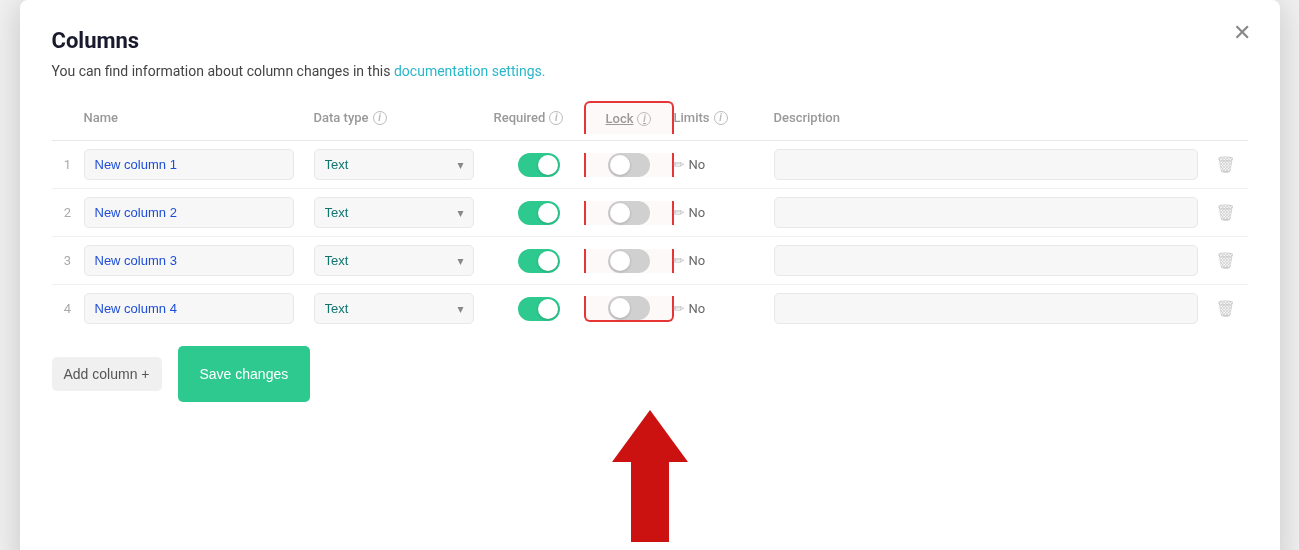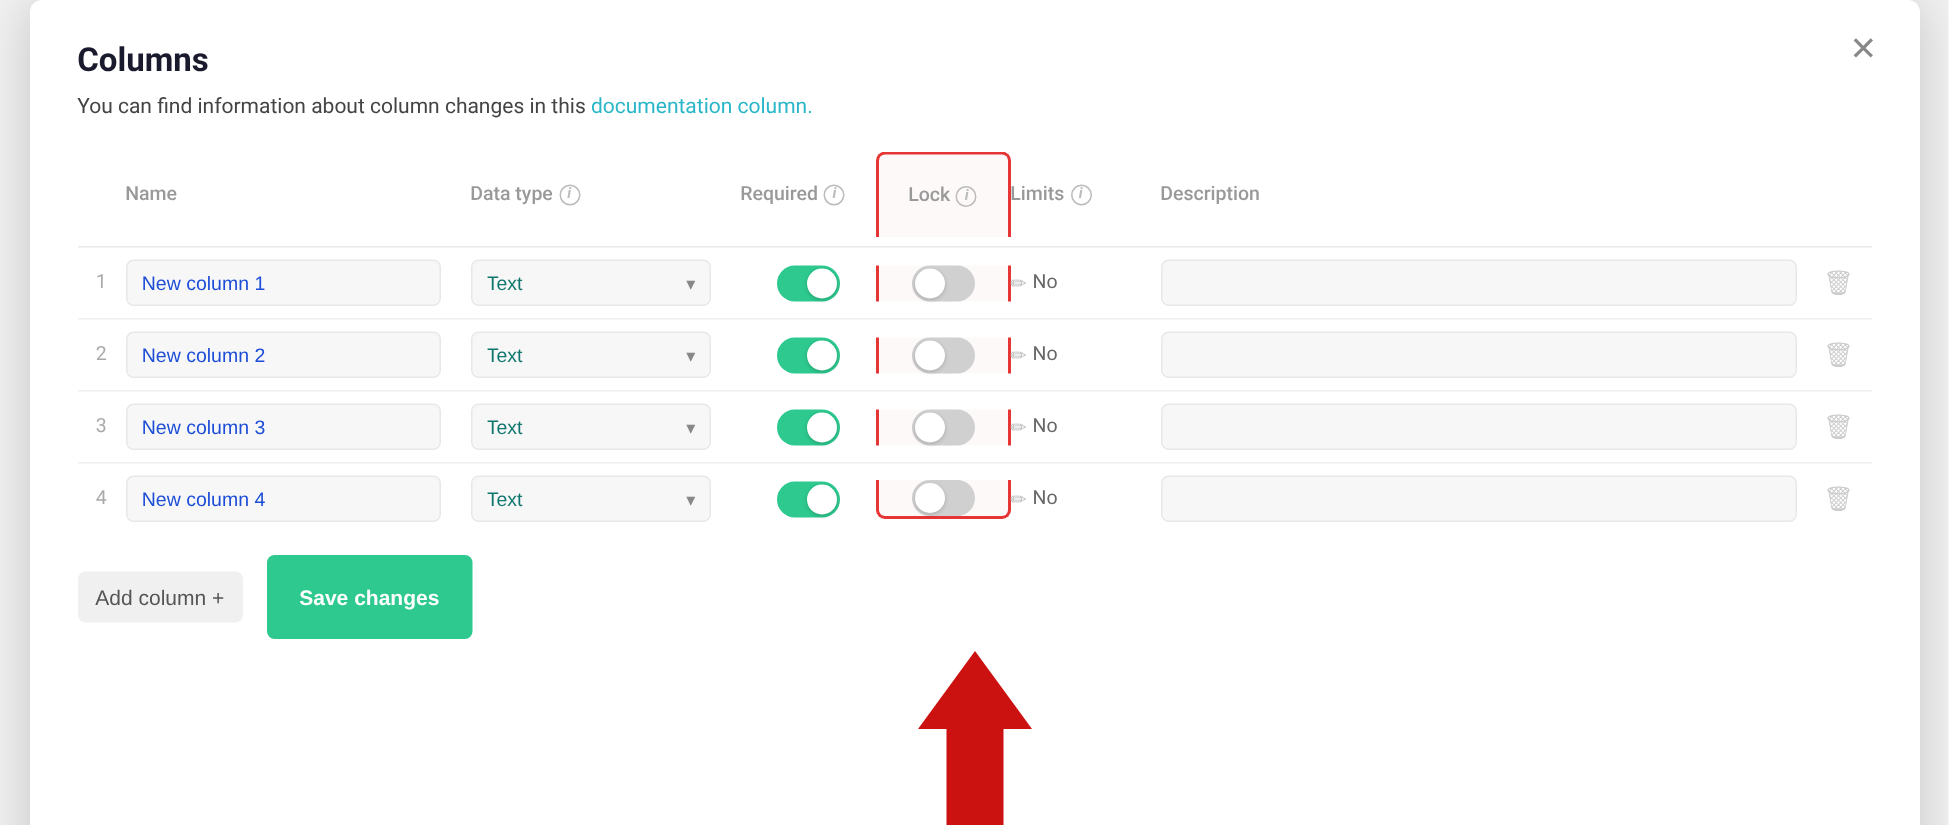--- a/index.html
+++ b/index.html
@@ -202,21 +202,21 @@
       font-weight: 400;
     }
     .save-btn {
       background: #2dc98e;
       border: none;
       border-radius: 5px;
       padding: 20px 22px;
       font-size: 14px;
       color: #fff;
       cursor: pointer;
-      font-weight: 700;
+      font-weight: 400;
     }
     
     .arrow-container {
       display: flex;
       flex-direction: column;
       align-items: center;
       margin-top: 8px;
     }
     .arrow-up {
       width: 0;
@@ -229,25 +229,26 @@
       width: 38px;
       height: 80px;
       background: #cc1111;
     }
     
     .lock-col-header {
       border: 2px solid #e53535;
       border-bottom: none;
       border-radius: 6px 6px 0 0;
       background: rgba(229,53,53,0.03);
-      padding: 20px 6px;
+      padding: 8px 6px;
       display: flex;
       align-items: center;
       gap: 4px;
       justify-content: center;
+      text-decoration: underline;
     }
     .lock-col-cell {
       border-left: 2px solid #e53535;
       border-right: 2px solid #e53535;
       background: rgba(229,53,53,0.03);
       display: flex;
       align-items: center;
       justify-content: center;
       padding: 0 6px;
     }
@@ -269,21 +270,21 @@
     }
   </style>
 </head>
 <body>
 
 <div class="modal">
   <button class="close-btn">✕</button>
   <div class="modal-title">Columns</div>
   <p class="modal-subtitle">
     <span>You can find information about column changes in this </span>
-    <a href="#">documentation column.</a>
+    <a href="#">documentation settings.</a>
   </p>
 
   <div class="table-header">
     <div></div>
     <div class="col-label">
       <span>Name</span>
     </div>
     <div class="col-label">
       <span>Data type</span>
       <span class="info-icon">i</span>

